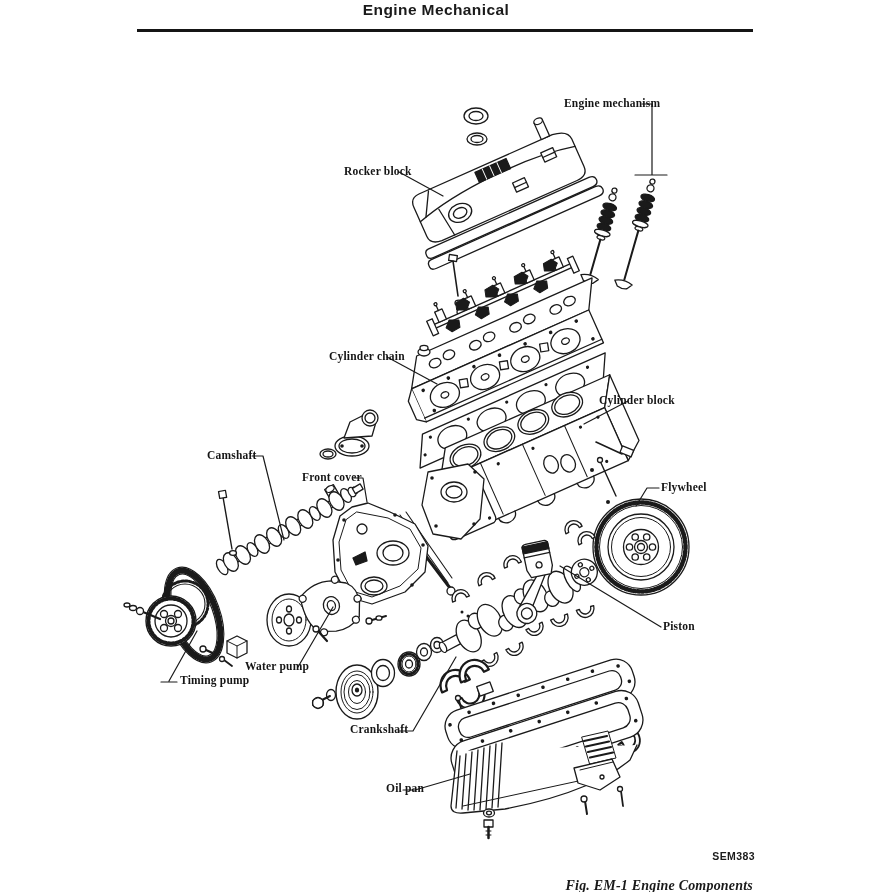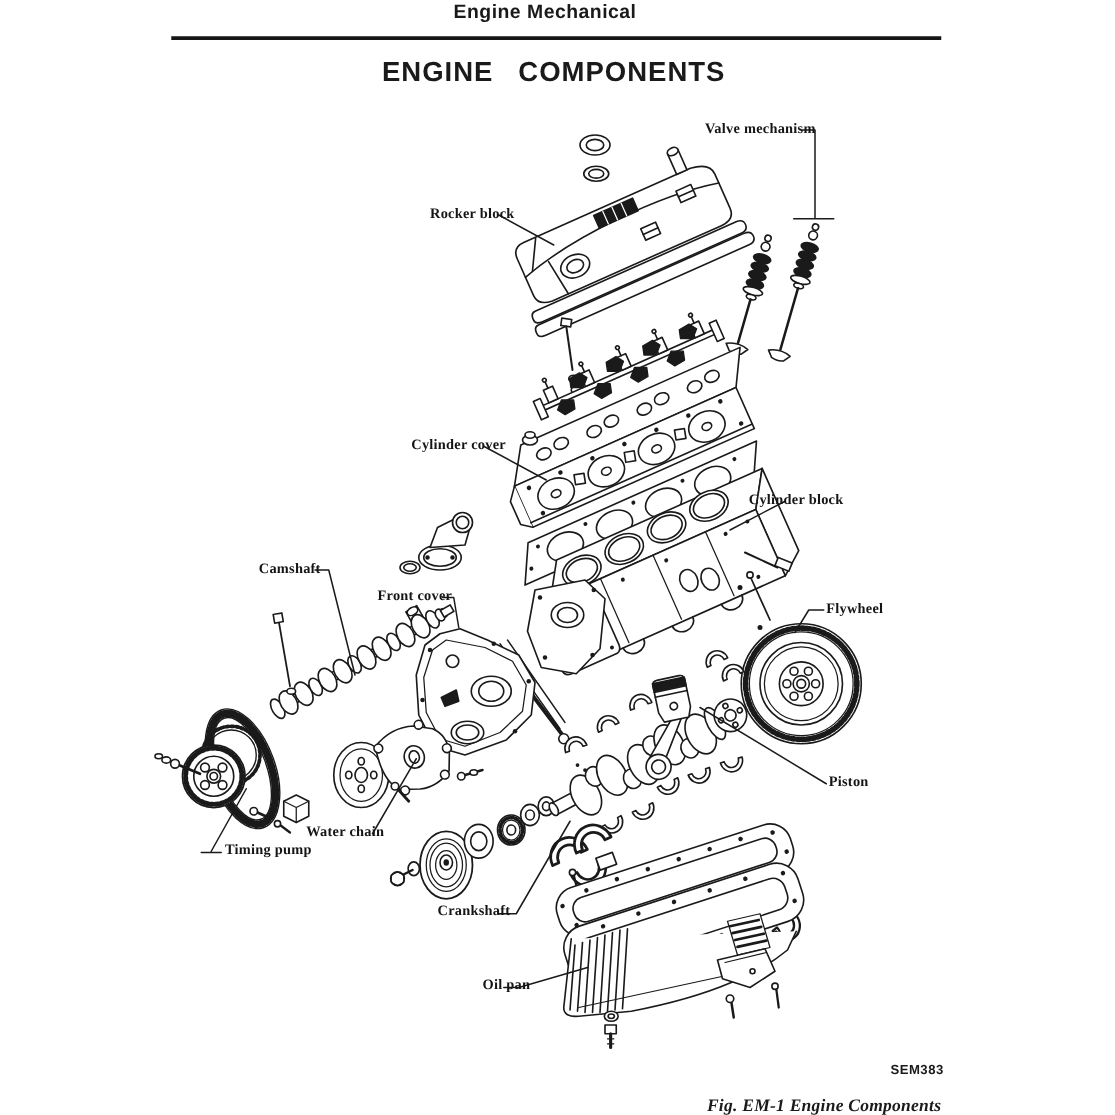--- a/index.html
+++ b/index.html
@@ -18,21 +18,20 @@
         font:italic 700 14px "Liberation Serif",serif;letter-spacing:.2px;margin-top:16px;}
   svg.art{position:absolute;left:0;top:0;}
 </style>
 </head>
 <body>
 
 <div class="page">
 
   <div class="section-title">Engine Mechanical</div>
   <div class="header-rule"></div>
-  <h1 class="page-title">ENGINE COMPONENTS</h1>
 
   <svg class="art" width="892" height="892" viewBox="0 0 892 892">
     <defs>
       <path id="shell" d="M-9,0 A9,9.5 0 0 1 9,0 L5.8,0 A5.8,6 0 0 0 -5.8,0 Z"></path>
       <path id="rockerarm" d="M-8,4 L-2,-2 L7,2 L5,9 L-4,10 Z"></path>
     </defs>
 
     <g stroke="#1a1a1a" fill="none" stroke-width="1.3" stroke-linecap="round" stroke-linejoin="round">
 
       <g>
@@ -556,28 +555,28 @@
         <path d="M659,488 L647,488 L636,506"></path>
         <path d="M661,627 L560,566"></path>
         <path d="M298,667 L333,607"></path>
         <path d="M197,631 L169,681 M161,682 L177,682"></path>
         <path d="M399,731 L413,731 L456,657"></path>
         <path d="M403,790 L415,790 L470,774"></path>
       </g>
     </g>
   </svg>
 
-  <div class="plabel" style="left:564px;top:97px">Valve mechanism</div>
+  <div class="plabel" style="left:564px;top:97px">Engine mechanism</div>
   <div class="plabel" style="left:344px;top:165px">Rocker block</div>
-  <div class="plabel" style="left:329px;top:350px">Cylinder cover</div>
+  <div class="plabel" style="left:329px;top:350px">Cylinder chain</div>
   <div class="plabel" style="left:599px;top:394px">Cylinder block</div>
   <div class="plabel" style="left:207px;top:449px">Camshaft</div>
   <div class="plabel" style="left:302px;top:471px">Front cover</div>
   <div class="plabel" style="left:661px;top:481px">Flywheel</div>
   <div class="plabel" style="left:663px;top:620px">Piston</div>
-  <div class="plabel" style="left:245px;top:660px">Water chain</div>
+  <div class="plabel" style="left:245px;top:660px">Water pump</div>
   <div class="plabel" style="left:180px;top:674px">Timing pump</div>
   <div class="plabel" style="left:350px;top:723px">Crankshaft</div>
   <div class="plabel" style="left:386px;top:782px">Oil pan</div>
 
   <div class="figure-code">SEM383</div>
   <div class="figure-caption">Fig. EM-1  Engine Components</div>
 </div>
 
 </body></html>

